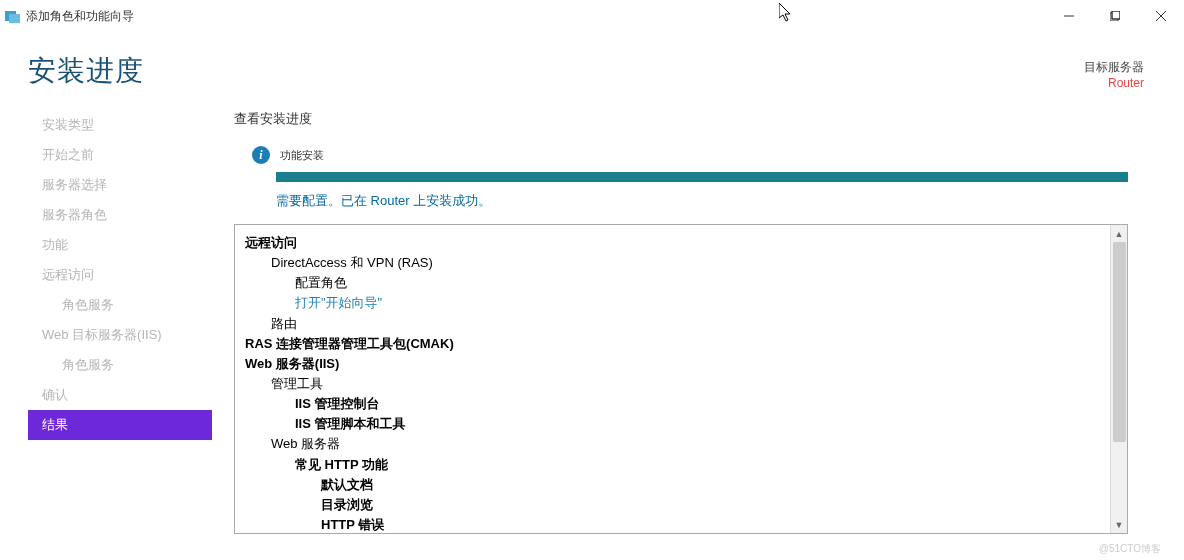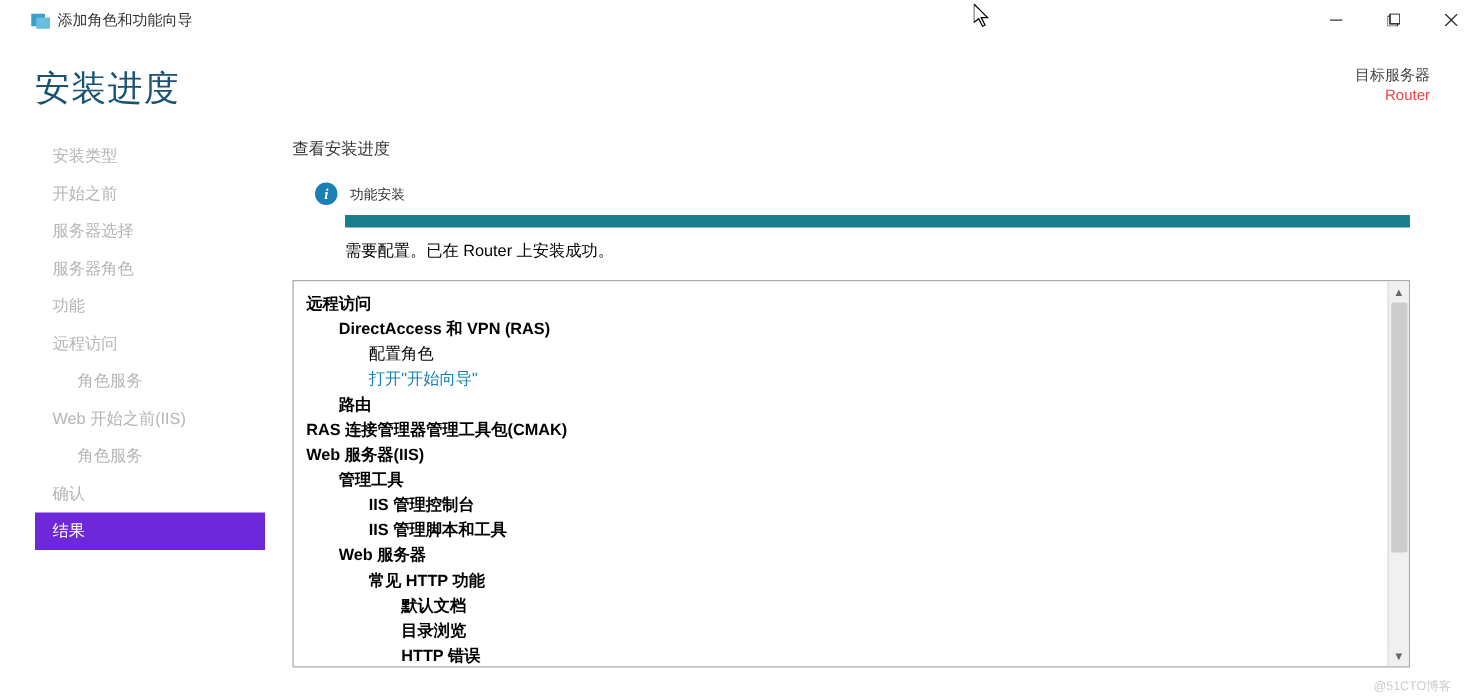--- a/index.html
+++ b/index.html
@@ -1,52 +1,52 @@
 <!DOCTYPE html>
 <html><head>
   <meta charset="utf-8">
   <style>
     * { margin: 0; padding: 0; box-sizing: border-box; font-family: "Microsoft YaHei", "Segoe UI", sans-serif; }
     body { background: #fff; width: 1184px; height: 560px; overflow: hidden; position: relative; }
 
-    .titlebar { height: 32px; display: flex; align-items: center; padding-left: 24px; }
+    .titlebar { height: 32px; display: flex; align-items: center; padding-left: 4px; }
     .titlebar-icon { width: 16px; height: 16px; margin-right: 6px; display: inline-flex; }
     .titlebar-text { font-size: 12px; color: #333; }
     .win-controls { position: absolute; right: 0; top: 0; display: flex; }
     .win-btn { width: 46px; height: 32px; display: flex; align-items: center; justify-content: center; }
     .win-btn svg { stroke: #333; stroke-width: 1; fill: none; }
 
     .cursor { position: absolute; top: 3px; left: 779px; pointer-events: none; }
 
-    .header-row { display: flex; justify-content: space-between; align-items: flex-start; padding: 20px 40px 10px 28px; }
+    .header-row { display: flex; justify-content: space-between; align-items: flex-end; padding: 20px 40px 10px 28px; }
     .page-title { font-size: 28px; font-weight: 300; color: #1a5276; letter-spacing: 1px; }
     .target-label { font-size: 12px; color: #444; text-align: right; }
     .target-name { font-size: 12px; color: #ef4444; text-align: right; }
 
     .body-row { display: flex; padding-top: 10px; }
     .sidebar { width: 220px; padding-left: 28px; padding-right: 8px; }
     .side-item { font-size: 13px; color: #b5b5b5; padding: 6px 8px 6px 14px; cursor: default; }
     .side-item.sub { padding-left: 34px; }
     .side-item.active { background: #6d28d9; color: #fff; }
 
     .main { flex: 1; padding: 0 56px 0 14px; }
     .section-label { font-size: 13px; color: #333; margin-bottom: 18px; }
     .status-line { display: flex; align-items: center; gap: 10px; margin-bottom: 8px; padding-left: 18px; }
     .info-icon { width: 18px; height: 18px; border-radius: 50%; background: #1a7fb4; color: #fff; font-weight: bold; font-size: 12px; display: flex; align-items: center; justify-content: center; font-style: italic; font-family: Georgia, serif;}
     .status-text { font-size: 11px; color: #333; }
     .progress-bar { height: 10px; background: #1a7f8c; margin: 4px 0 10px 42px; }
-    .status-msg { font-size: 13px; color: #000000; margin: 0 0 14px 42px; }
+    .status-msg { font-size: 13px; color: #0369a1; margin: 0 0 14px 42px; }
 
     .results-box { border: 1px solid #aaa; padding: 8px 4px 8px 10px; height: 310px; overflow: hidden; position: relative; }
     .results-box .scroll-track { position: absolute; right: 0; top: 0; width: 17px; height: 100%; background: #f0f0f0; border-left: 1px solid #ddd;}
     .scroll-btn { height: 17px; display:flex; align-items:center; justify-content:center; color:#666; font-size:9px; background:#f0f0f0;}
     .scroll-thumb { position:absolute; left:2px; width:13px; top:17px; height:200px; background:#ccc; border-radius:2px;}
     .tree { font-size: 13px; color: #000; line-height: 1.55; }
     .lvl0 { padding-left: 0; font-weight: bold; }
-    .lvl1 { padding-left: 26px; font-weight: bold; }
+    .lvl1 { padding-left: 26px; font-weight: normal; }
     .lvl2 { padding-left: 50px; font-weight: bold; }
     .lvl3 { padding-left: 76px; font-weight: bold; }
     .nobold { font-weight: normal; }
     .link { color: #1a7fb4; font-weight: normal; cursor: pointer; }
 
     .watermark { position: absolute; right: 23px; bottom: 4px; font-size: 10px; color: #ccc; }
   </style>
 </head>
 <body>
 
@@ -95,21 +95,21 @@
 
 <div class="body-row">
   <div class="sidebar" id="sidebar">
       <div class="side-item">安装类型</div>
       <div class="side-item">开始之前</div>
       <div class="side-item">服务器选择</div>
       <div class="side-item">服务器角色</div>
       <div class="side-item">功能</div>
       <div class="side-item">远程访问</div>
       <div class="side-item sub">角色服务</div>
-      <div class="side-item">Web 开始之前(IIS)</div>
+      <div class="side-item">Web 目标服务器(IIS)</div>
       <div class="side-item sub">角色服务</div>
       <div class="side-item">确认</div>
       <div class="side-item active">结果</div>
     </div>
 
   <div class="main">
     <div class="section-label">查看安装进度</div>
 
     <div class="status-line">
       <div class="info-icon">i</div>

